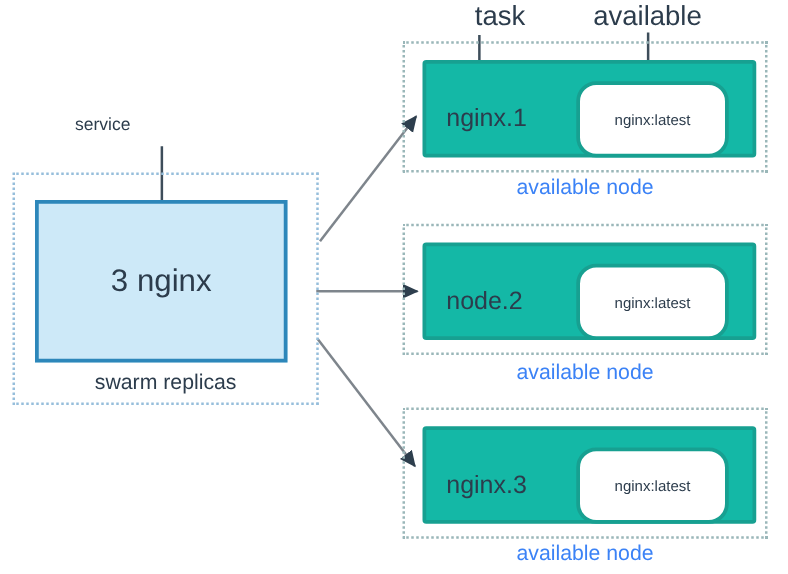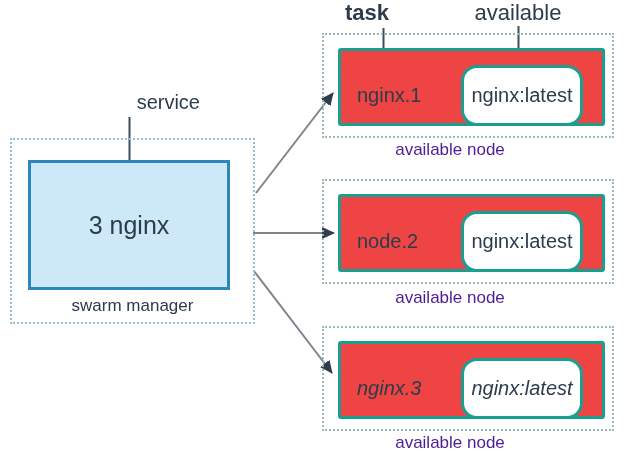--- a/index.html
+++ b/index.html
@@ -22,22 +22,22 @@
     position: absolute;
     top: 0;
     font-size: 22px;
     text-align: center;
     color: #2c3c4c;
     line-height: 26px;
   }
   .service-label {
     position: absolute;
     left: 60px; top: 91px; width: 140px;
-    font-size: 20px;
-    text-align: right;
+    font-size: 14px;
+    text-align: left;
     color: #2c3c4c;
   }
   
   .swarm-boundary {
     position: absolute;
     left: 10px; top: 138px;
     width: 245px; height: 186px;
     border: 2px dotted #96bedb;
     box-sizing: border-box;
   }
@@ -66,26 +66,26 @@
   
   .node-boundary {
     position: absolute;
     left: 322px;
     width: 292px; height: 105px;
     border: 2px dotted #9ab7b9;
     box-sizing: border-box;
   }
   .node-1 { top: 33px; }
   .node-2 { top: 179px; }
-  .node-3 { top: 326px; font-style: italic; }
+  .node-3 { top: 326px; }
   .task-box {
     position: absolute;
     left: 14px; top: 13px;
     width: 267px; height: 78px;
-    background: #ef4444;
+    background: #14b8a6;
     border: 3px solid #17a091;
     border-radius: 3px;
     box-sizing: border-box;
     display: flex;
     align-items: center;
     justify-content: space-between;
     padding: 17px 19px 0 16px;
   }
   .task-name {
     font-size: 20px;
@@ -94,31 +94,31 @@
   }
   .container-box {
     width: 122px; height: 61px;
     background: #ffffff;
     border: 3px solid #17a091;
     border-radius: 16px;
     box-sizing: border-box;
     display: flex;
     align-items: center;
     justify-content: center;
-    font-size: 20px;
+    font-size: 12px;
     color: #2c3c4c;
     white-space: nowrap;
     text-align: center;
   }
   .node-caption {
     position: absolute;
-    left: 304px; width: 292px;
+    left: 322px; width: 292px;
     text-align: center;
     font-size: 17px;
-    color: #4c1d95;
+    color: #3b82f6;
   }
   .node-caption-1 { top: 140px; }
   .node-caption-2 { top: 288px; }
   .node-caption-3 { top: 433px; }
 </style>
 </head>
 <body>
 
 <div class="canvas">
 
@@ -129,29 +129,29 @@
       </marker>
     </defs>
     <line x1="129.5" y1="117" x2="129.5" y2="187" stroke="#3d4d5a" stroke-width="2"></line>
     <line x1="383.5" y1="28" x2="383.5" y2="70" stroke="#3d4d5a" stroke-width="2"></line>
     <line x1="518.5" y1="26" x2="518.5" y2="68" stroke="#3d4d5a" stroke-width="2"></line>
     <line x1="256" y1="193" x2="333" y2="93" stroke="#7e858c" stroke-width="2" marker-end="url(#ah)"></line>
     <line x1="253" y1="233" x2="334" y2="233" stroke="#7e858c" stroke-width="2" marker-end="url(#ah)"></line>
     <line x1="254" y1="271" x2="332" y2="373" stroke="#7e858c" stroke-width="2" marker-end="url(#ah)"></line>
   </svg>
 
-  <div class="toplabel" style="left:307px;width:120px;font-weight:bold;">task</div>
+  <div class="toplabel" style="left:340px;width:120px;">task</div>
   <div class="toplabel" style="left:448px;width:140px;">available</div>
   <div class="service-label">service</div>
 
   <div class="swarm-boundary">
     <div class="service-box">
       <div>3 nginx</div>
     </div>
-    <div class="swarm-caption">swarm manager</div>
+    <div class="swarm-caption">swarm replicas</div>
   </div>
 
   <div class="node-boundary node-1">
     <div class="task-box">
       <span class="task-name">nginx.1</span>
       <span class="container-box">nginx:latest</span>
     </div>
   </div>
   <div class="node-caption node-caption-1">available node</div>
 

